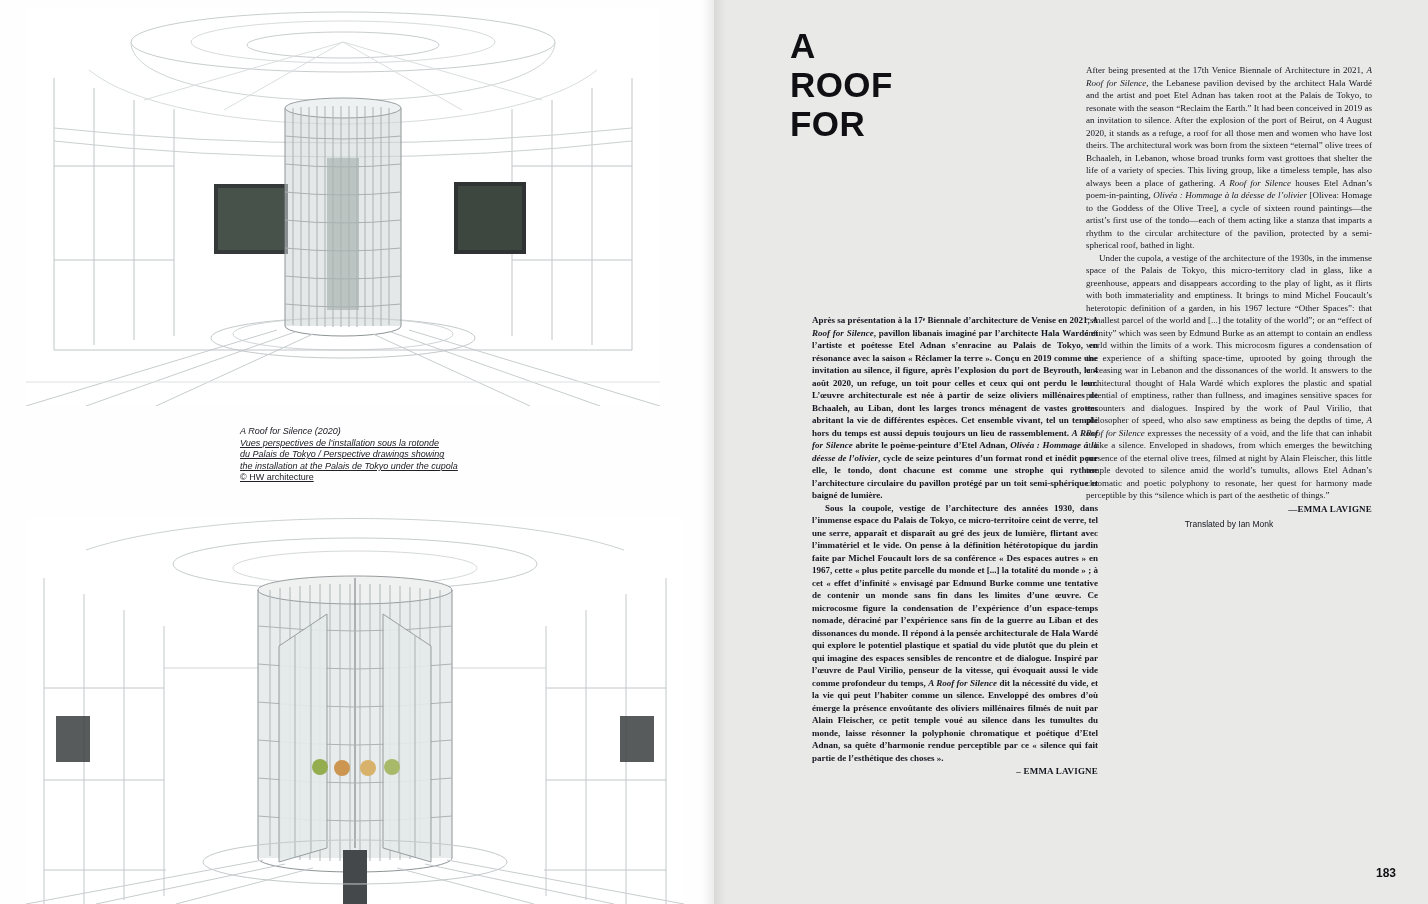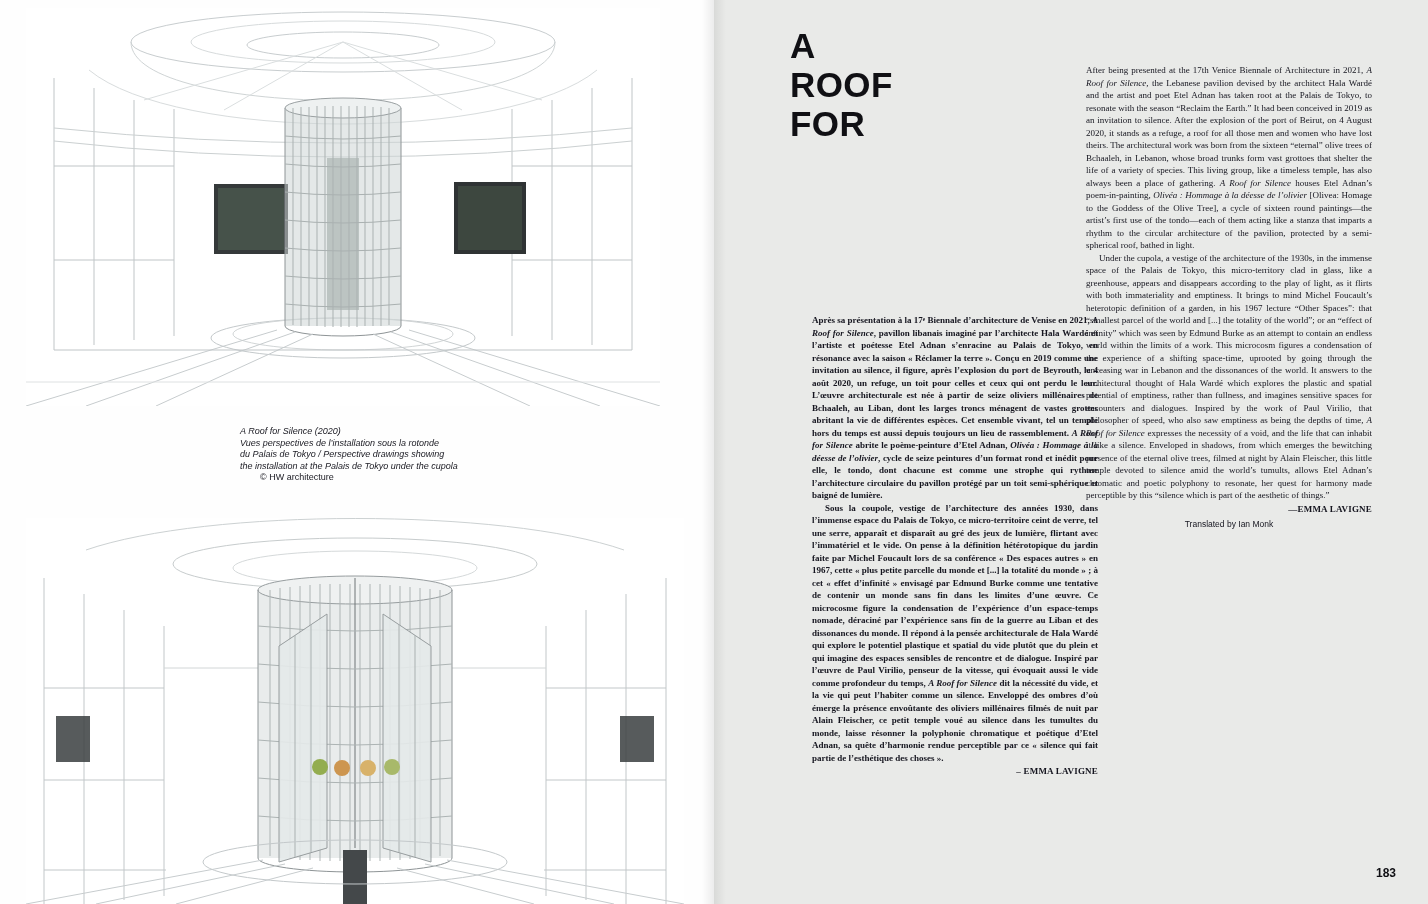--- a/index.html
+++ b/index.html
@@ -12,22 +12,22 @@
   .gutter { position:absolute; left:702px; top:0; width:24px; height:904px; pointer-events:none;
             background:linear-gradient(to right, rgba(0,0,0,0), rgba(0,0,0,0.07) 50%, rgba(0,0,0,0)); }
 
   
   .fig { position:absolute; }
   .fig-top { left:26px; top:8px; width:634px; height:398px; }
   .fig-bottom { left:26px; top:518px; width:658px; height:386px; }
   .caption { position:absolute; left:240px; top:426px; width:310px;
              font-family:"Liberation Sans", sans-serif; font-size:9px; line-height:11.6px; color:#202028; }
   .cap-title { font-weight:400; font-style:italic; }
-  .cap-line { font-style:italic; }
-  .cap-credit { font-style:normal;margin-left:20px; }
+  .cap-line { font-style:italic;text-decoration:underline; }
+  .cap-credit { font-style:normal; }
 
   
   .title { position:absolute; left:76px; top:26px; font-family:"Liberation Sans", sans-serif;
            font-weight:700; font-size:35px; line-height:39px; letter-spacing:0.4px; color:#101014; }
   .title-line { display:block; }
   .col { position:absolute; width:286px; text-align:justify; }
   .col-fr { left:76px; top:314px; font-weight:700; font-size:9px; line-height:12.5px;margin-left:22px; }
   .col-en { left:372px; top:64px; font-size:9px; line-height:12.5px; }
   .para { margin:0; }
   .para i { font-style:italic; }

